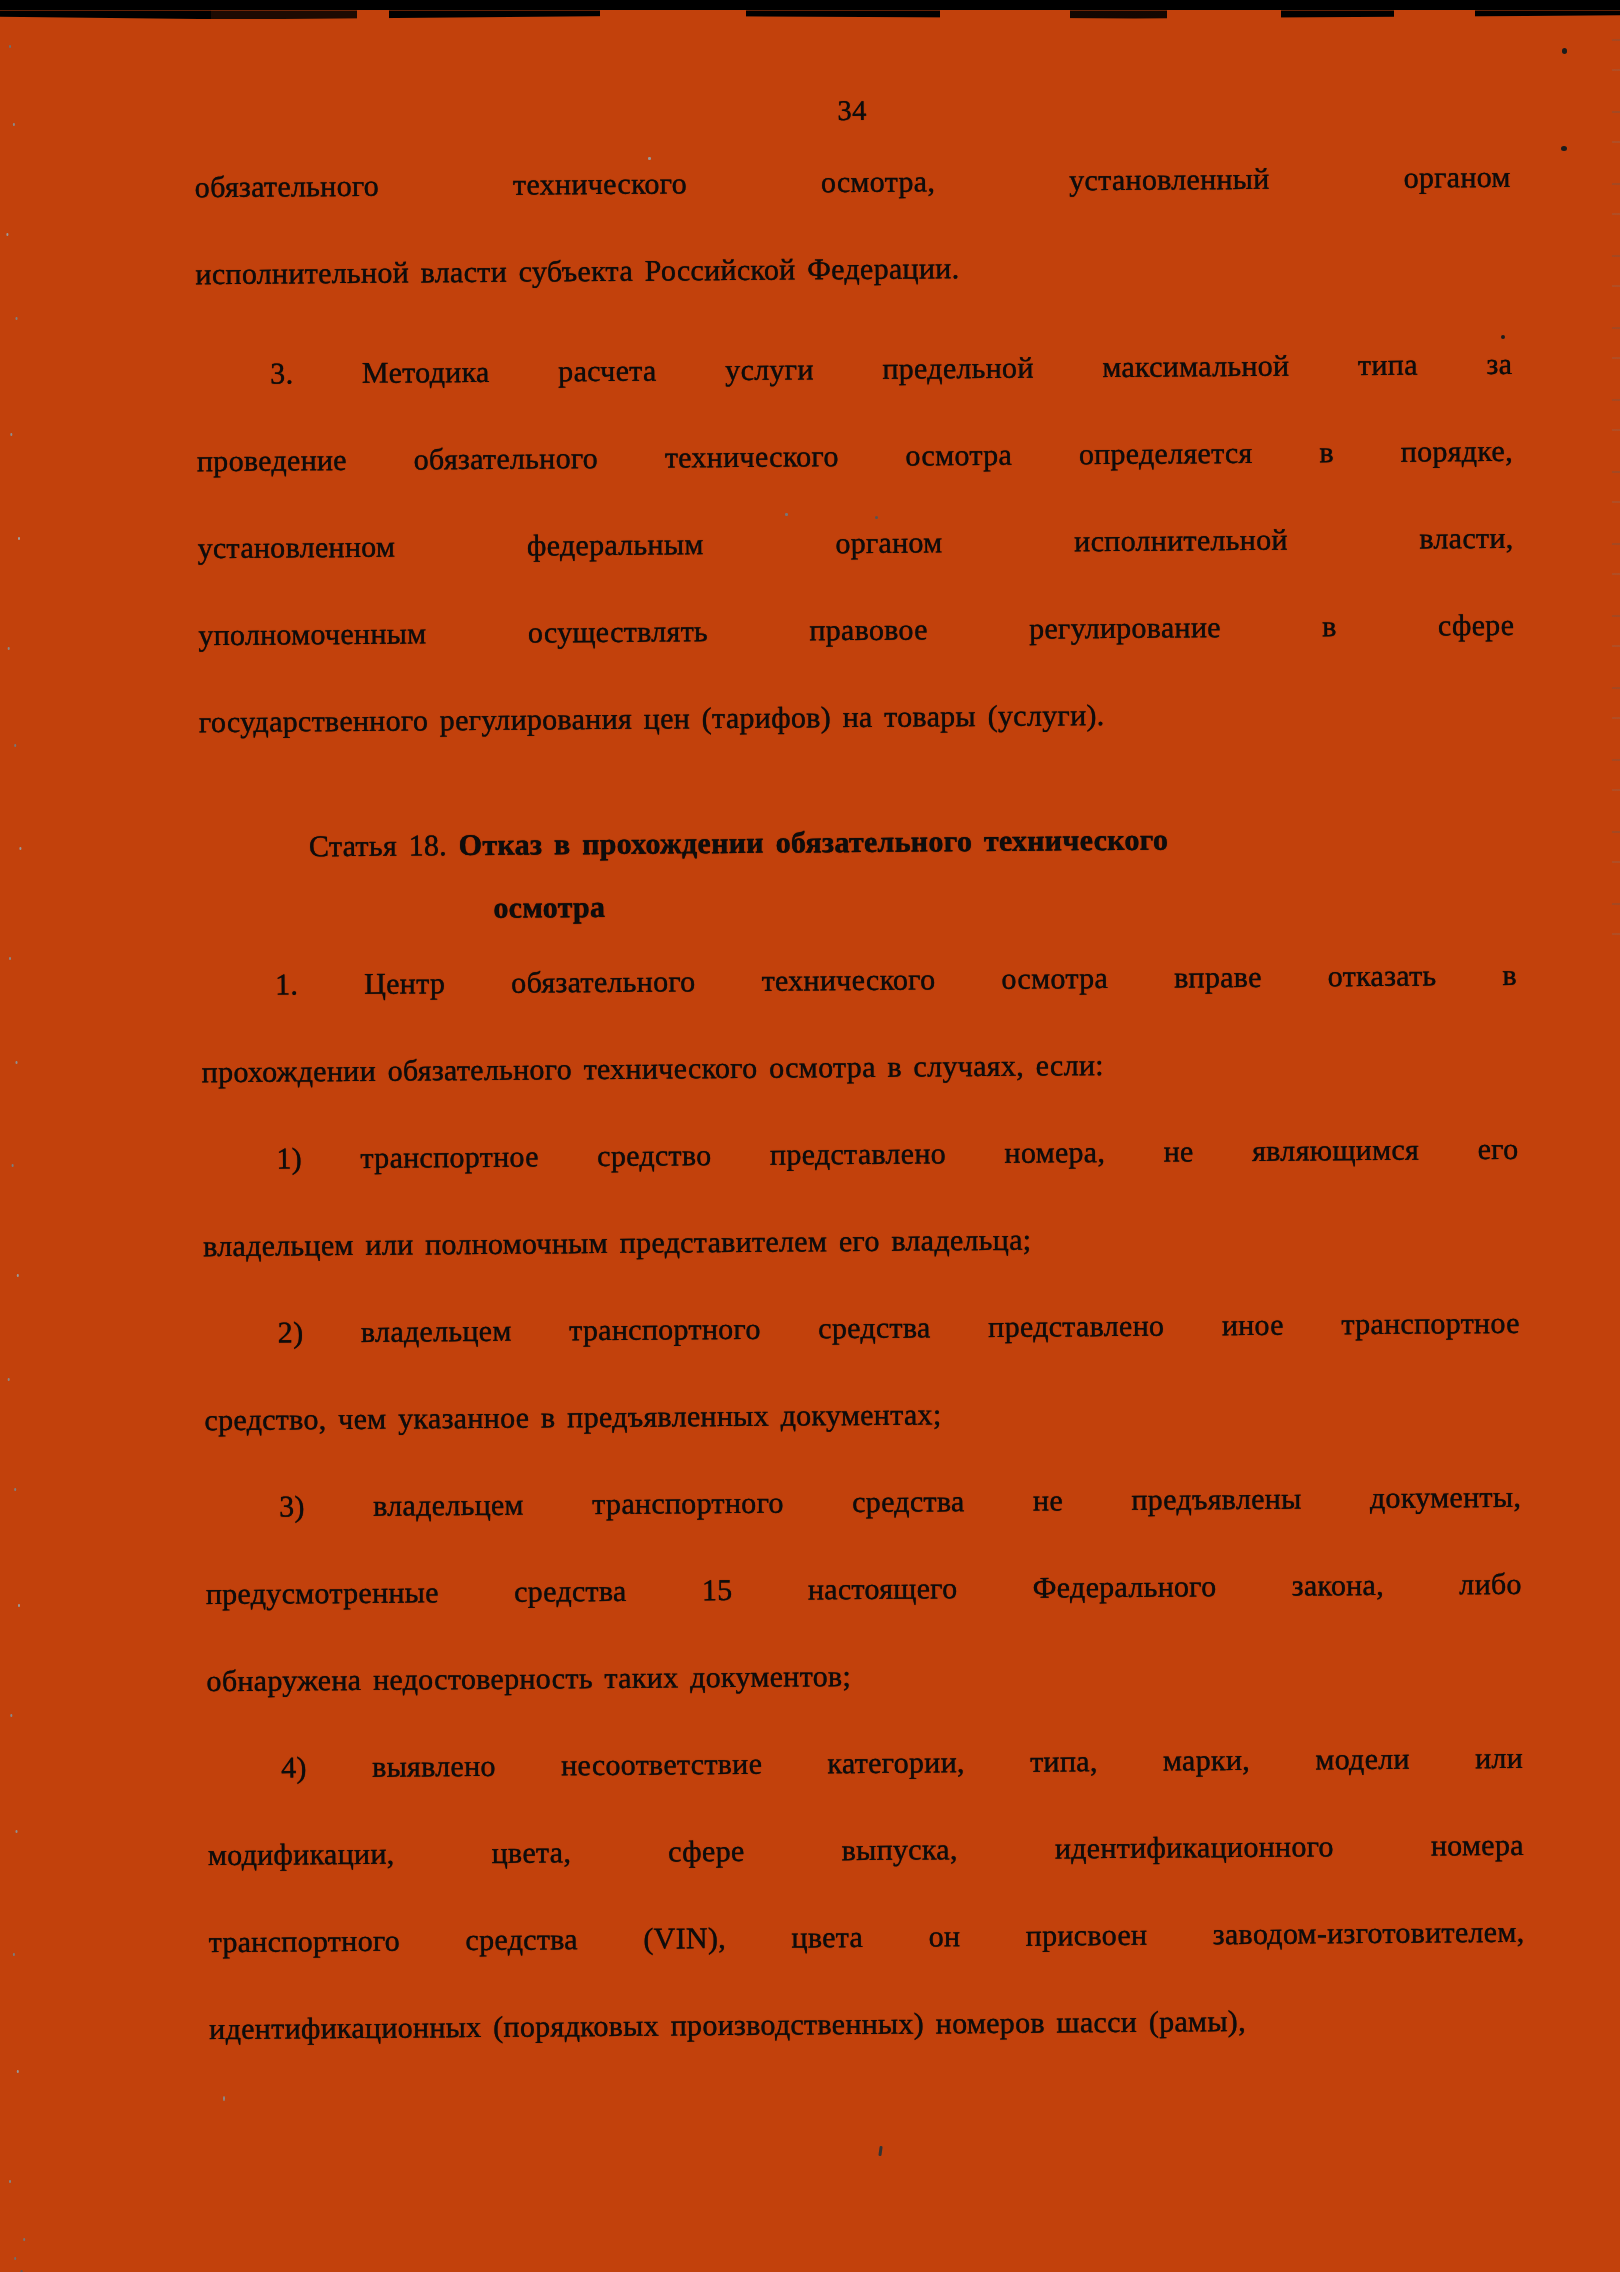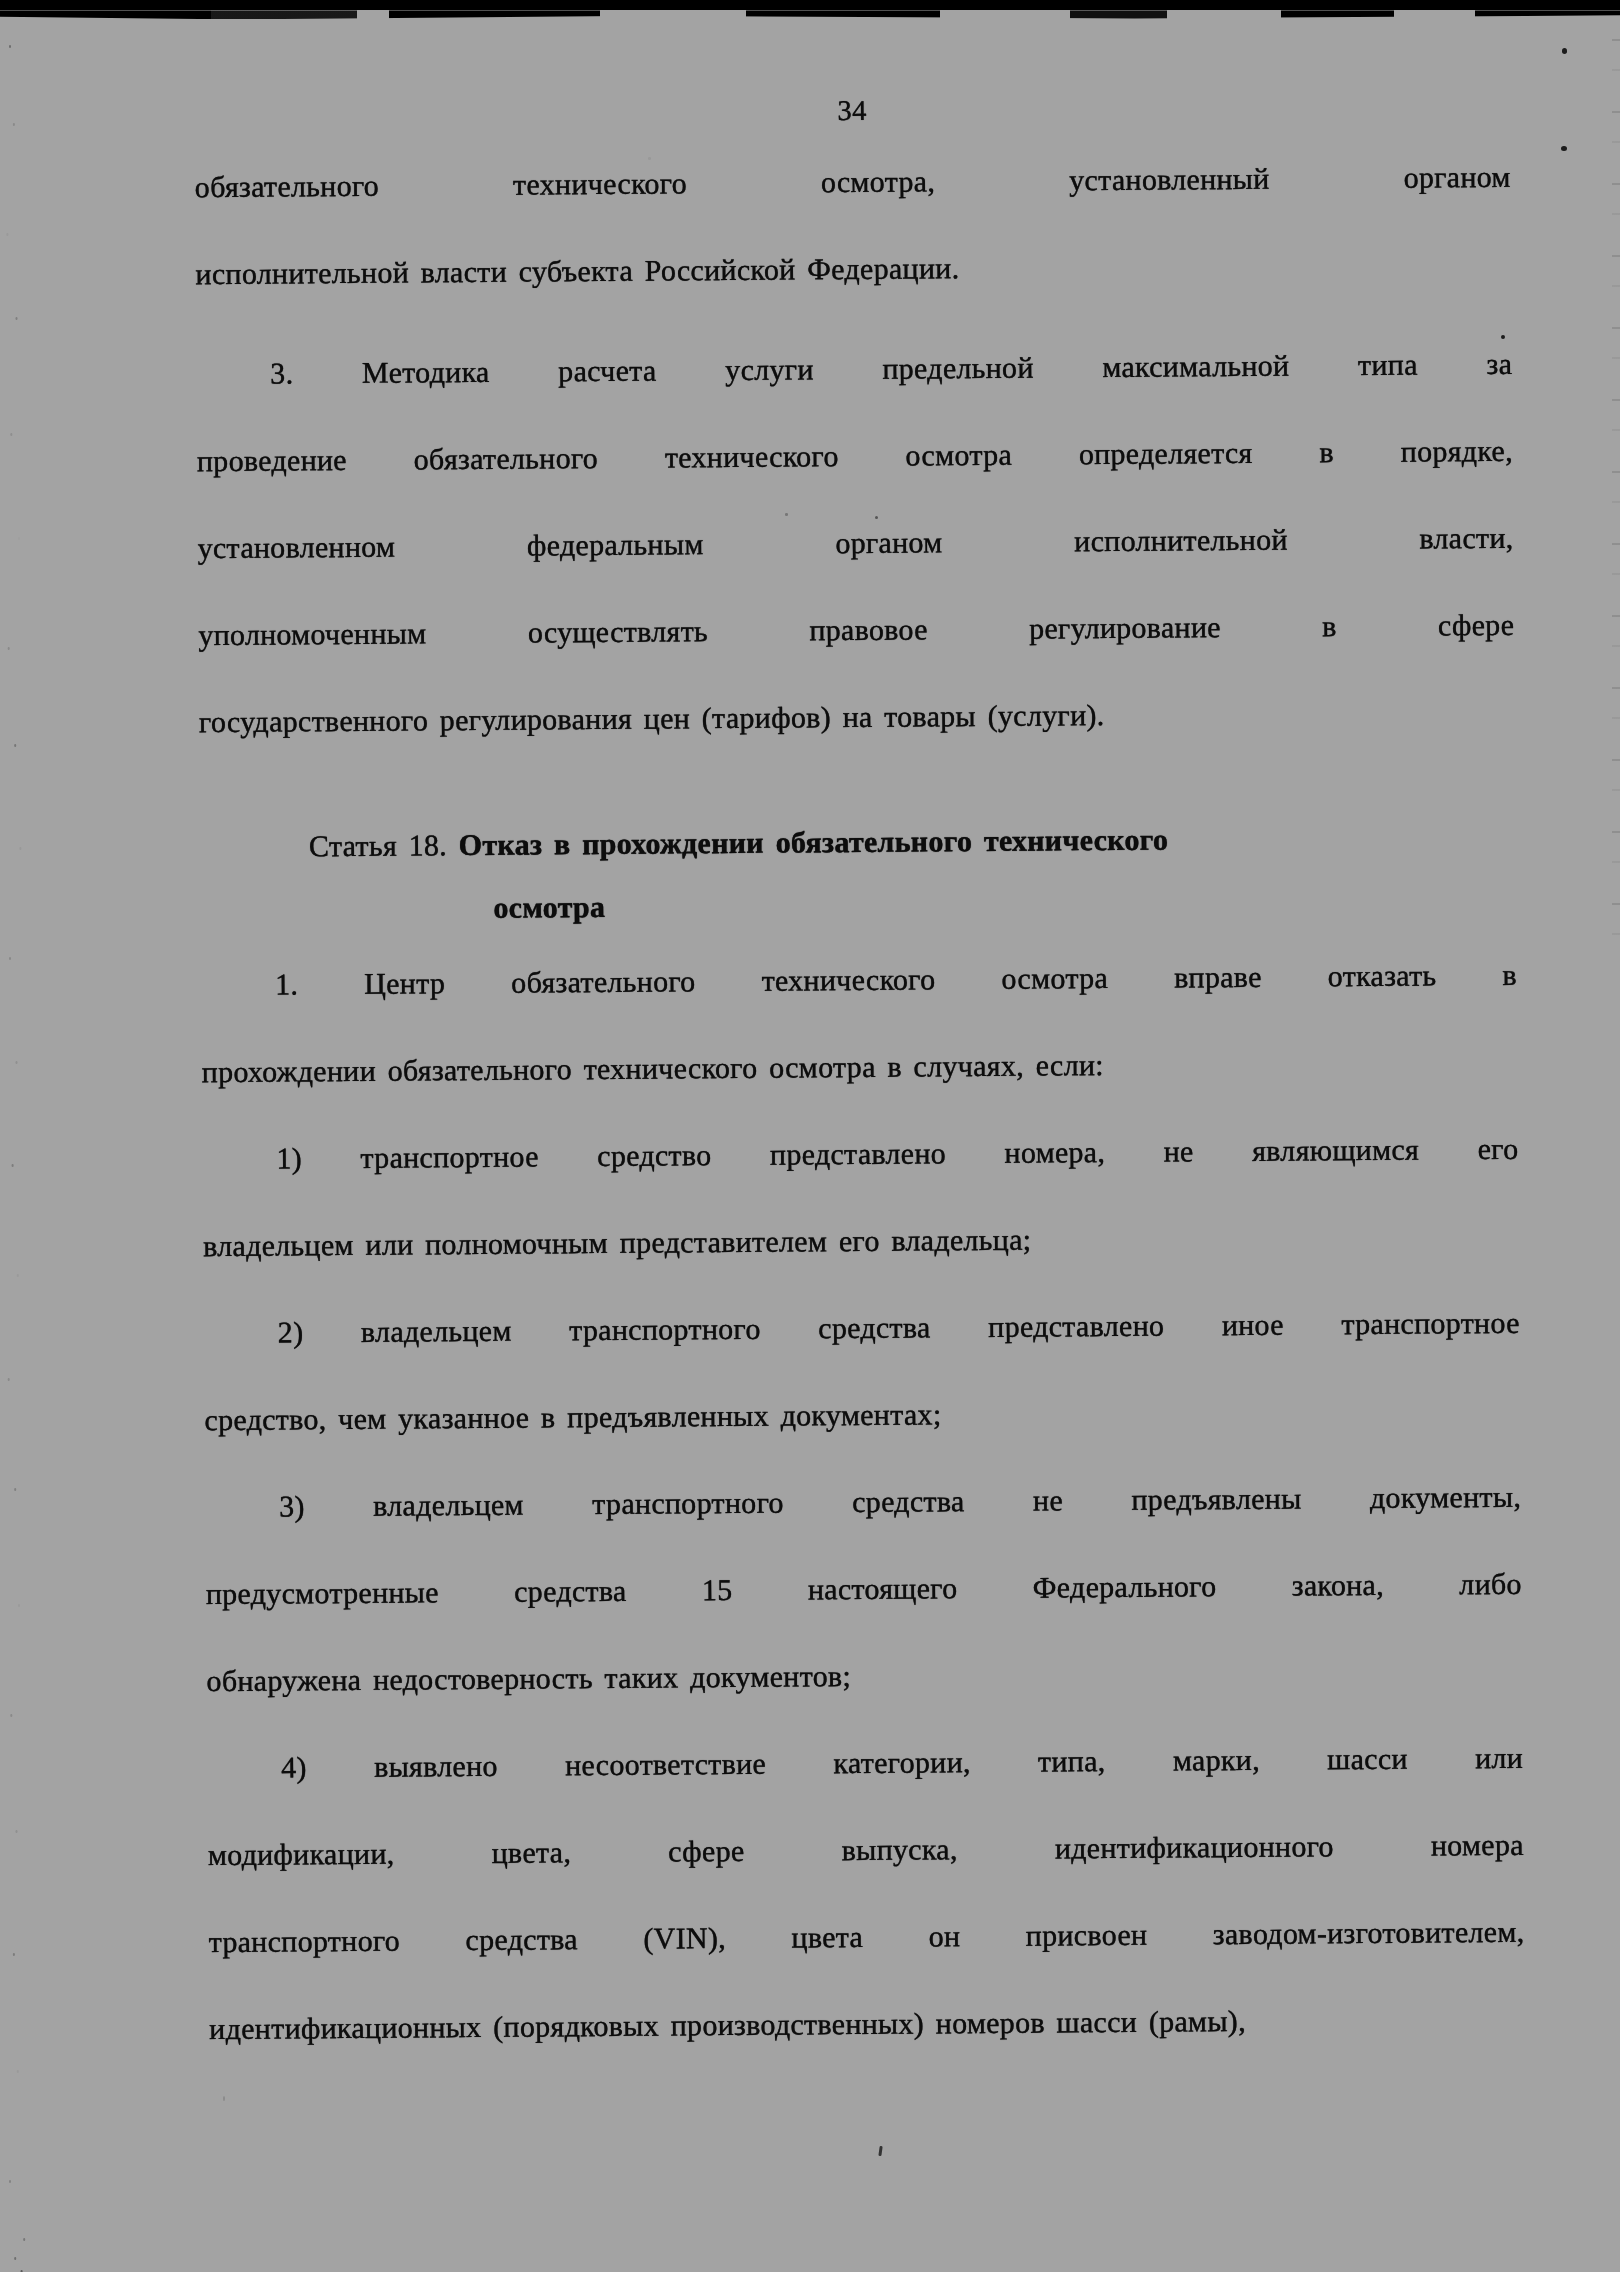--- a/index.html
+++ b/index.html
@@ -5,21 +5,21 @@
   html,body{margin:0;padding:0;}
   body{
     width:1621px;height:2273px;
     background:#ffffff;
     font-family:"Liberation Serif","DejaVu Serif",serif;
     overflow:hidden;
   }
   .page{
     position:relative;
     width:1621px;height:2273px;
-    background:#a3a3a3;
+    background:#c2410c;
     overflow:hidden;
   }
 
   
   .top-band{
     position:absolute;left:0;top:0;width:1621px;height:10.4px;
     background:#000;
   }
   .top-band::after{
     content:"";position:absolute;left:0;top:10.4px;width:100%;height:9px;
@@ -200,21 +200,21 @@
         <span>либо</span>
       </div>
       <div class="line">обнаружена недостоверность таких документов;</div>
       <div class="line just" style="padding-left: 74px;">
         <span>4)</span>
         <span>выявлено</span>
         <span>несоответствие</span>
         <span>категории,</span>
         <span>типа,</span>
         <span>марки,</span>
-        <span>шасси</span>
+        <span>модели</span>
         <span>или</span>
       </div>
       <div class="line just">
         <span>модификации,</span>
         <span>цвета,</span>
         <span>сфере</span>
         <span>выпуска,</span>
         <span>идентификационного</span>
         <span>номера</span>
       </div>

